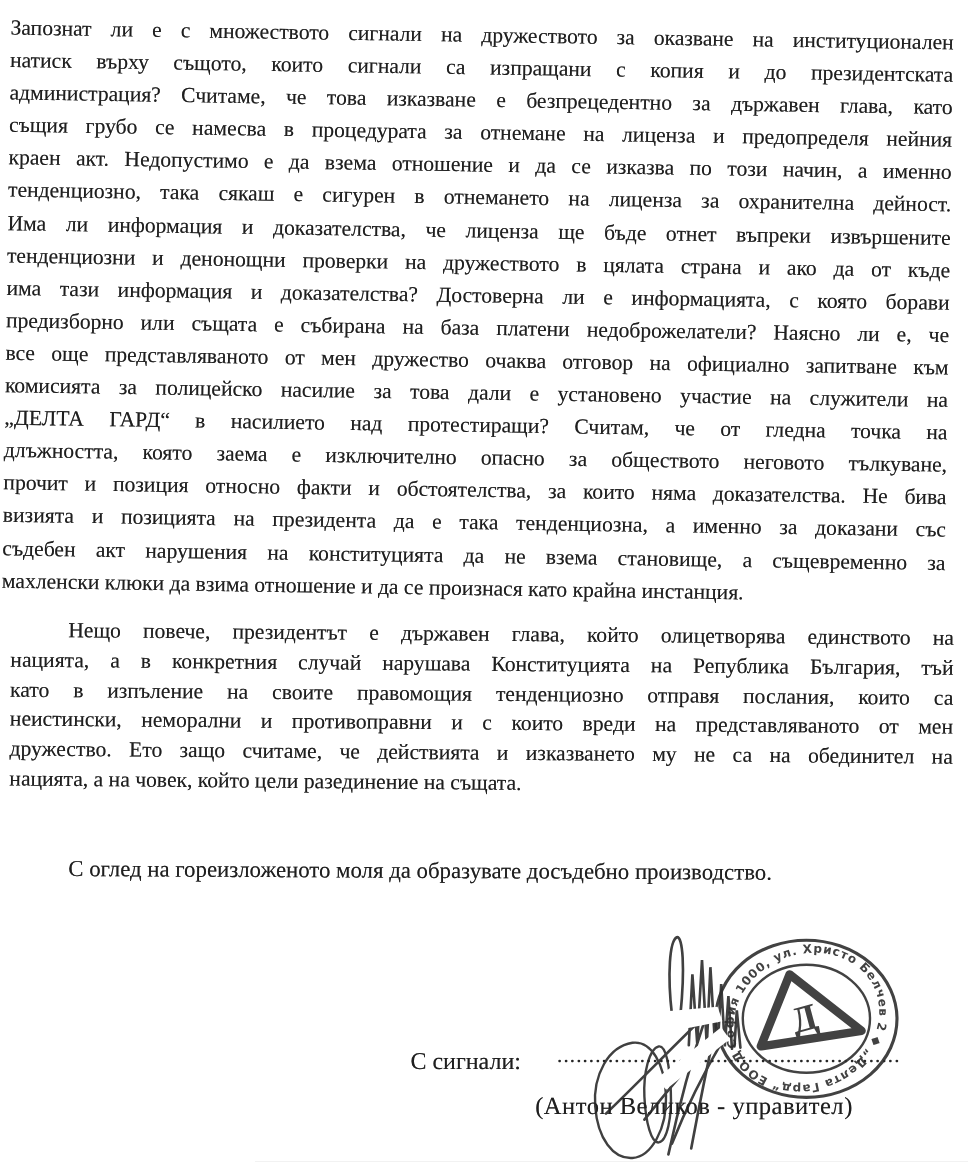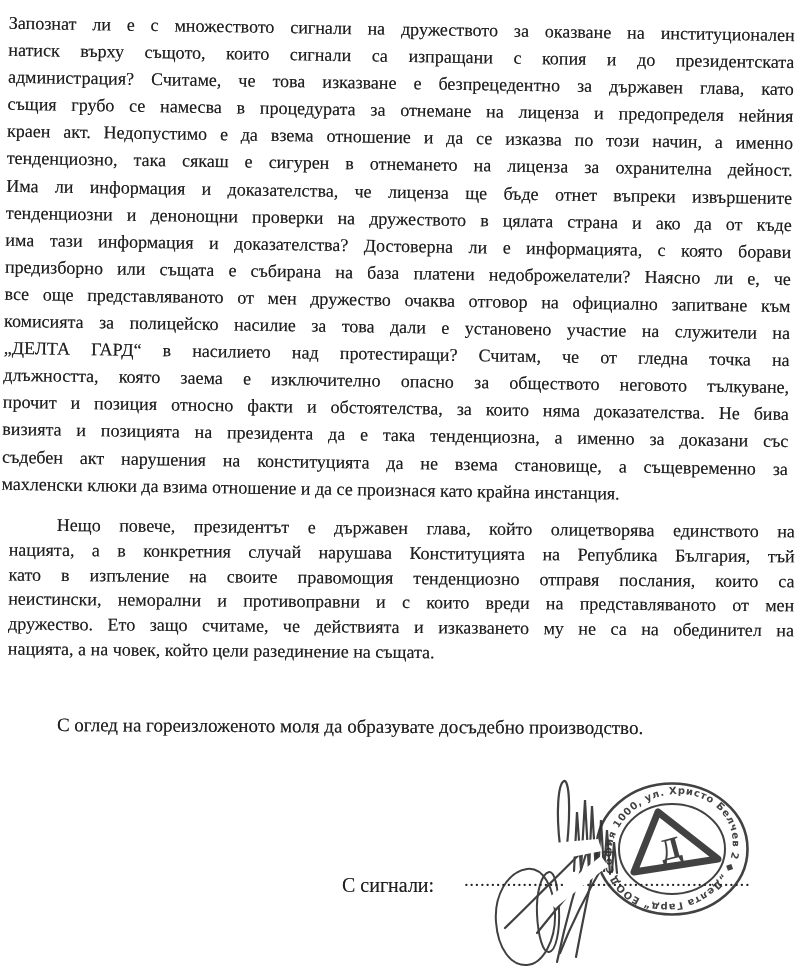--- a/index.html
+++ b/index.html
@@ -72,20 +72,21 @@
     <div class="ln">като в изпъление на своите правомощия тенденциозно отправя послания, които са</div>
     <div class="ln">неистински, неморални и противоправни и с които вреди на представляваното от мен</div>
     <div class="ln">дружество. Ето защо считаме, че действията и изказването му не са на обединител на</div>
     <div class="ln end">нацията, а на човек, който цели разединение на същата.</div>
   </div>
 
   <div class="para p3">С оглед на гореизложеното моля да образувате досъдебно производство.</div>
 
   <div class="closing-salutation">С сигнали:</div>
   <div class="closing-dots">......................................................</div>
+  <div class="closing-signatory">(Антон Великов - управител)</div>
 
   <svg class="sig-stamp-svg" width="377" height="210" viewBox="430 758 377 210" xmlns="http://www.w3.org/2000/svg">
 
     <g fill="none" stroke="#262626" stroke-width="2.2" stroke-linecap="round" opacity="0.88">
       <path d="M 560 846 C 556 812 558 784 564 781 C 569 780 571 806 567 846"></path>
       <path d="M 574 871 L 577 812 L 581 869 L 585 800 L 589 871 L 592 806 L 596 873"></path>
       <path d="M 598 874 L 601 820 L 604 872 L 607 830 L 610 874"></path>
       <path d="M 612 872 L 614 842 L 617 873"></path>
       <path d="M 527 869 C 507 872 494 896 496 922 C 498 949 511 966 527 965 C 543 964 556 940 555 913 C 554 887 543 867 527 869 Z" stroke-width="2"></path>
       <path d="M 549 872 C 541 874 536 894 537 914 C 538 936 543 953 549 952 C 556 951 560 931 559 909 C 558 888 555 871 549 872 Z" stroke-width="2"></path>

